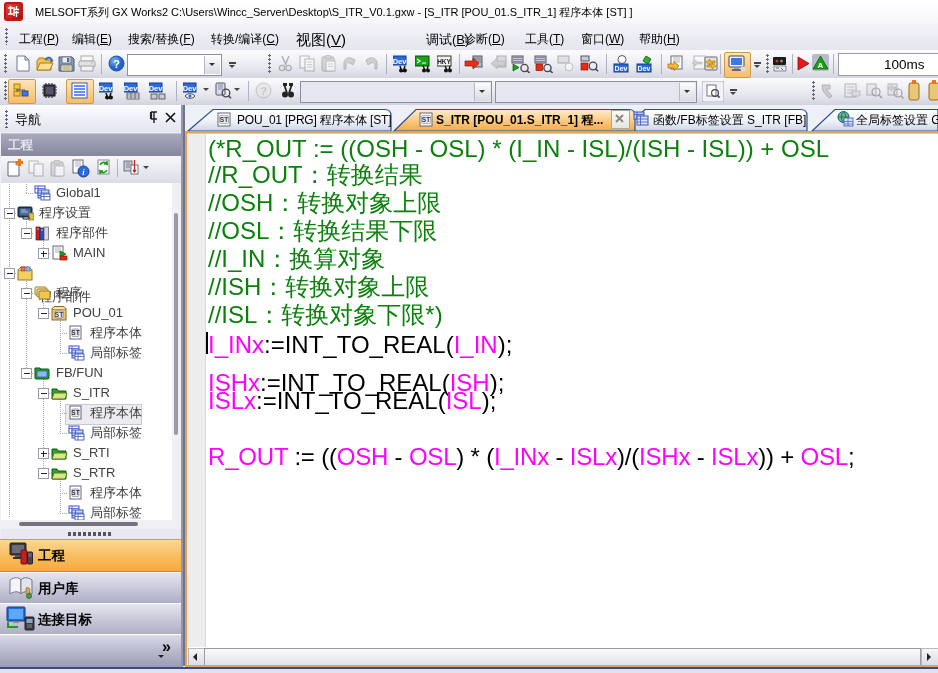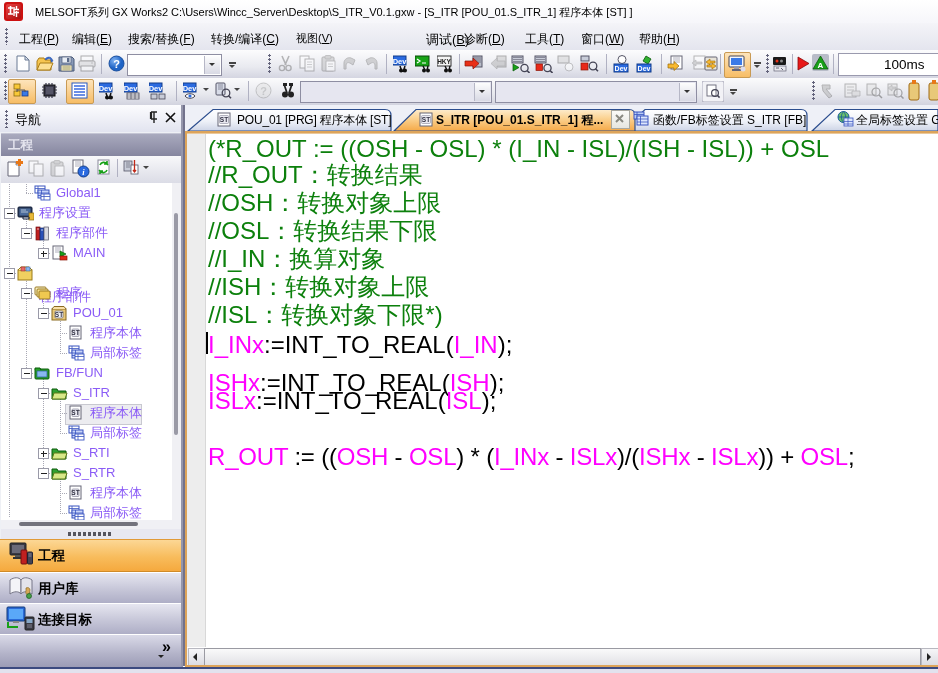--- a/index.html
+++ b/index.html
@@ -13,21 +13,21 @@
   .combo .arr:after{content:"";position:absolute;left:4px;top:7px;border:3.5px solid transparent;border-top-color:#333;}
   .ovf{position:absolute;width:11px;height:22px;}
   .ovf:before{content:"";position:absolute;left:2px;top:9px;width:7px;height:1.6px;background:#444;}
   .ovf:after{content:"";position:absolute;left:2px;top:12px;border:3.5px solid transparent;border-top-color:#444;}
   .tbtn{position:absolute;width:25px;height:24px;background:linear-gradient(#fde4bb,#f7bd66);border:1px solid #c99a53;border-radius:2px;}
   .ebox{position:absolute;width:9px;height:9px;border:1px solid #9a9aa8;background:#fff;}
   .ebox:before{content:"";position:absolute;left:1.5px;top:3.5px;width:6px;height:1.2px;background:#222;}
   .ebox.plus:after{content:"";position:absolute;left:3.9px;top:1.5px;width:1.2px;height:6px;background:#222;}
   .dotv{position:absolute;width:1px;background-image:linear-gradient(#a8a8b4 1px,rgba(0,0,0,0) 1px);background-size:1px 2px;}
   .doth{position:absolute;height:1px;background-image:linear-gradient(90deg,#a8a8b4 1px,rgba(0,0,0,0) 1px);background-size:2px 1px;}
-  .trow{position:absolute;height:20px;font-size:13px;line-height:20px;color:#8b5cf6;white-space:nowrap;}
+  .trow{position:absolute;height:20px;font-size:13px;line-height:20px;color:#404040;white-space:nowrap;}
   .tico{position:absolute;width:17px;height:16px;}
   .cl{position:absolute;left:208px;font-size:24px;white-space:nowrap;color:#000;}
   .g{color:#0c800c;}
   .m{color:#ff00ff;}
   .navbtn{position:absolute;left:0;width:181px;}
   .navbtntext{position:absolute;left:38px;font-size:13.5px;font-weight:bold;color:#000;}
   .sb{background:linear-gradient(#f6f6f8,#dcdce2);}
 </style></head>
 <body>
 
@@ -45,21 +45,21 @@
     <path d="M10 5v9M10 7.5h5M10 10.5h5M12.5 4v4M12.5 9v6" stroke="#fff" stroke-width="1.4" fill="none"></path>
   </svg>
 <div class="t" style="left:27px;top:5px;font-size:11px;margin-left:8px;">MELSOFT系列 GX Works2 C:\Users\Wincc_Server\Desktop\S_ITR_V0.1.gxw - [S_ITR [POU_01.S_ITR_1] 程序本体 [ST] ]</div>
 
 <div class="abs" style="left:0;top:23px;width:938px;height:27px;background:linear-gradient(#f4f4f8,#e4e5ee);"></div>
 <div class="grip" style="left:5px;top:28px;height:17px;"></div>
 <div class="t" style="left:19px;top:31px;font-size:12px;">工程(<u>P</u>)</div>
 <div class="t" style="left:72px;top:31px;font-size:12px;">编辑(<u>E</u>)</div>
 <div class="t" style="left:128px;top:31px;font-size:12px;">搜索/替换(<u>F</u>)</div>
 <div class="t" style="left:211px;top:31px;font-size:12px;text-align:right;">转换/编译(<u>C</u>)</div>
-<div class="t" style="left:296px;top:31px;font-size:11px;">视图(<u>V</u>)</div>
+<div class="t" style="left:296px;top:31px;font-size:15px;">视图(<u>V</u>)</div>
 <div class="t" style="left:352px;top:31px;font-size:12px;margin-top:19px;">在线(<u>O</u>)</div>
 <div class="t" style="left:426px;top:31px;font-size:13px;">调试(<u>B</u>)</div>
 <div class="t" style="left:464px;top:31px;font-size:12px;">诊断(<u>D</u>)</div>
 <div class="t" style="left:525px;top:31px;font-size:12px;">工具(<u>T</u>)</div>
 <div class="t" style="left:581px;top:31px;font-size:12px;">窗口(<u>W</u>)</div>
 <div class="t" style="left:639px;top:31px;font-size:12px;">帮助(<u>H</u>)</div>
 
 <div class="abs" style="left:0;top:50px;width:938px;height:28px;background:linear-gradient(#fcfcfd,#e9eaf0 60%,#d4d5e1);"></div>
 <div class="grip" style="left:4px;top:54px;height:20px;"></div>
 

